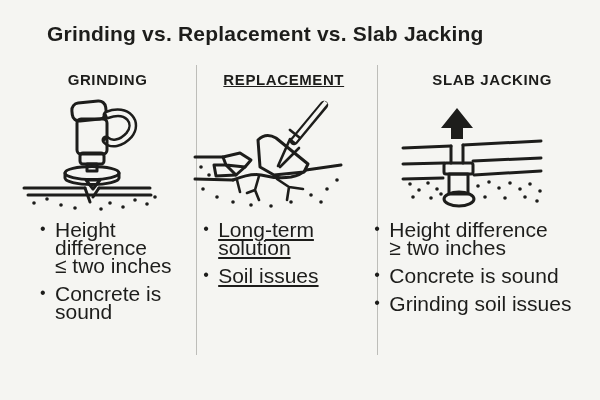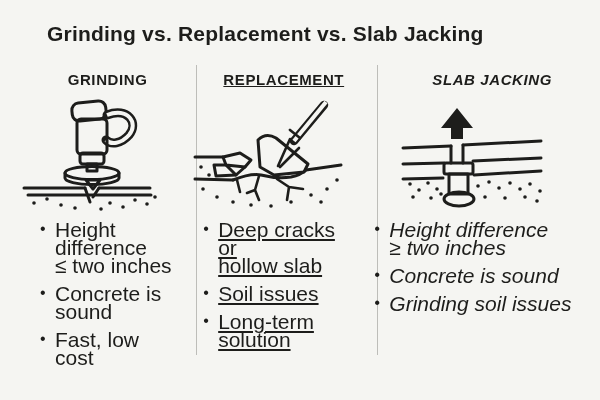--- a/index.html
+++ b/index.html
@@ -16,21 +16,21 @@
     font-size:21px;font-weight:700;letter-spacing:.2px;
     color:#1d1d1b;white-space:nowrap;
   }
   .columns{
     position:absolute;top:62px;left:0;width:600px;height:296px;
     display:flex;
   }
   .col{box-sizing:border-box;}
   .col1{width:196px;}
   .col2{width:181px;text-decoration:underline;}
-  .col3{width:265px;font-style:italic;}
+  .col3{width:265px;}
   .col-header{
     margin-top:9px;text-align:center;
     font-size:15px;font-weight:700;letter-spacing:.6px;
     white-space:nowrap;
     padding-left:32px;
   }
   .icon-wrap{
     height:120px;margin-top:6px;
     display:flex;align-items:center;justify-content:center;
   }
@@ -109,21 +109,20 @@
           <circle class="dot" cx="113" cy="106" r="1.8"></circle>
             <circle class="dot" cx="125" cy="110" r="1.8"></circle>
           <circle class="dot" cx="133" cy="103" r="1.8"></circle>
             <circle class="dot" cx="79" cy="115" r="1.8"></circle>
         </svg>
       </div>
       <ul class="bullets">
         <li>Height difference
 ≤ two inches</li>
         <li>Concrete is sound</li>
-        <li>Fast, low cost</li>
       </ul>
     </div>
 
     <div class="col col2">
       <div class="col-header">REPLACEMENT</div>
       <div class="icon-wrap">
         <svg width="150" height="120" viewBox="0 0 150 120">
 
           <path class="blkstroke" style="stroke-width:8.5" d="M131,11 L101,47"></path>
           <path class="bgstroke" style="stroke-width:4" d="M133,8 L101,47"></path>
@@ -155,24 +154,22 @@
             <circle class="dot" cx="98" cy="108" r="1.8"></circle>
           <circle class="dot" cx="118" cy="101" r="1.8"></circle>
             <circle class="dot" cx="134" cy="95" r="1.8"></circle>
           <circle class="dot" cx="144" cy="86" r="1.8"></circle>
             <circle class="dot" cx="8" cy="73" r="1.8"></circle>
           <circle class="dot" cx="16" cy="81" r="1.8"></circle>
             <circle class="dot" cx="128" cy="108" r="1.8"></circle>
         </svg>
       </div>
       <ul class="bullets">
-        <li>Deep cracks or
-hollow slab</li>
+        <li>Long-term solution</li>
         <li>Soil issues</li>
-        <li>Long-term solution</li>
       </ul>
     </div>
 
     <div class="col col3">
       <div class="col-header">SLAB JACKING</div>
       <div class="icon-wrap">
         <svg width="150" height="120" viewBox="0 0 150 120">
 
           <path class="fillink" d="M56,14 L72,34 L62,34 L62,45 L50,45 L50,34 L40,34 Z"></path>
 

